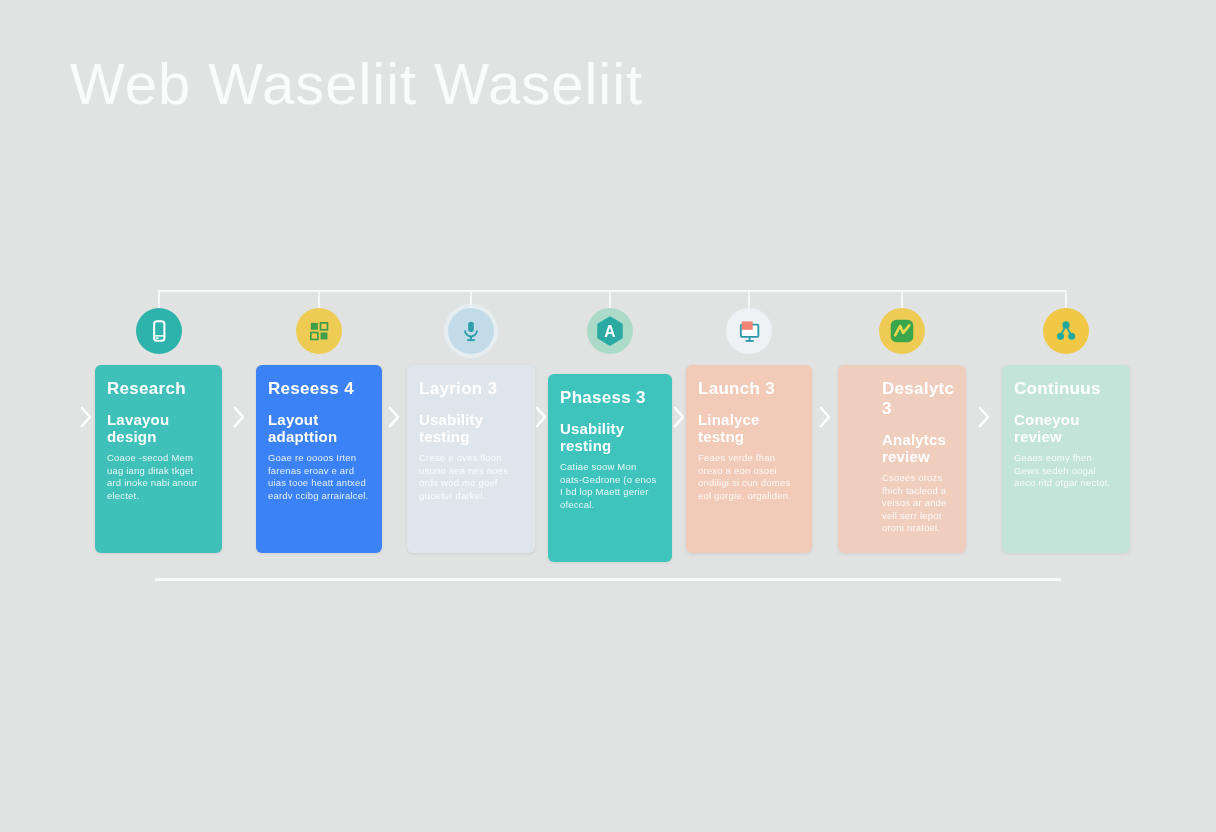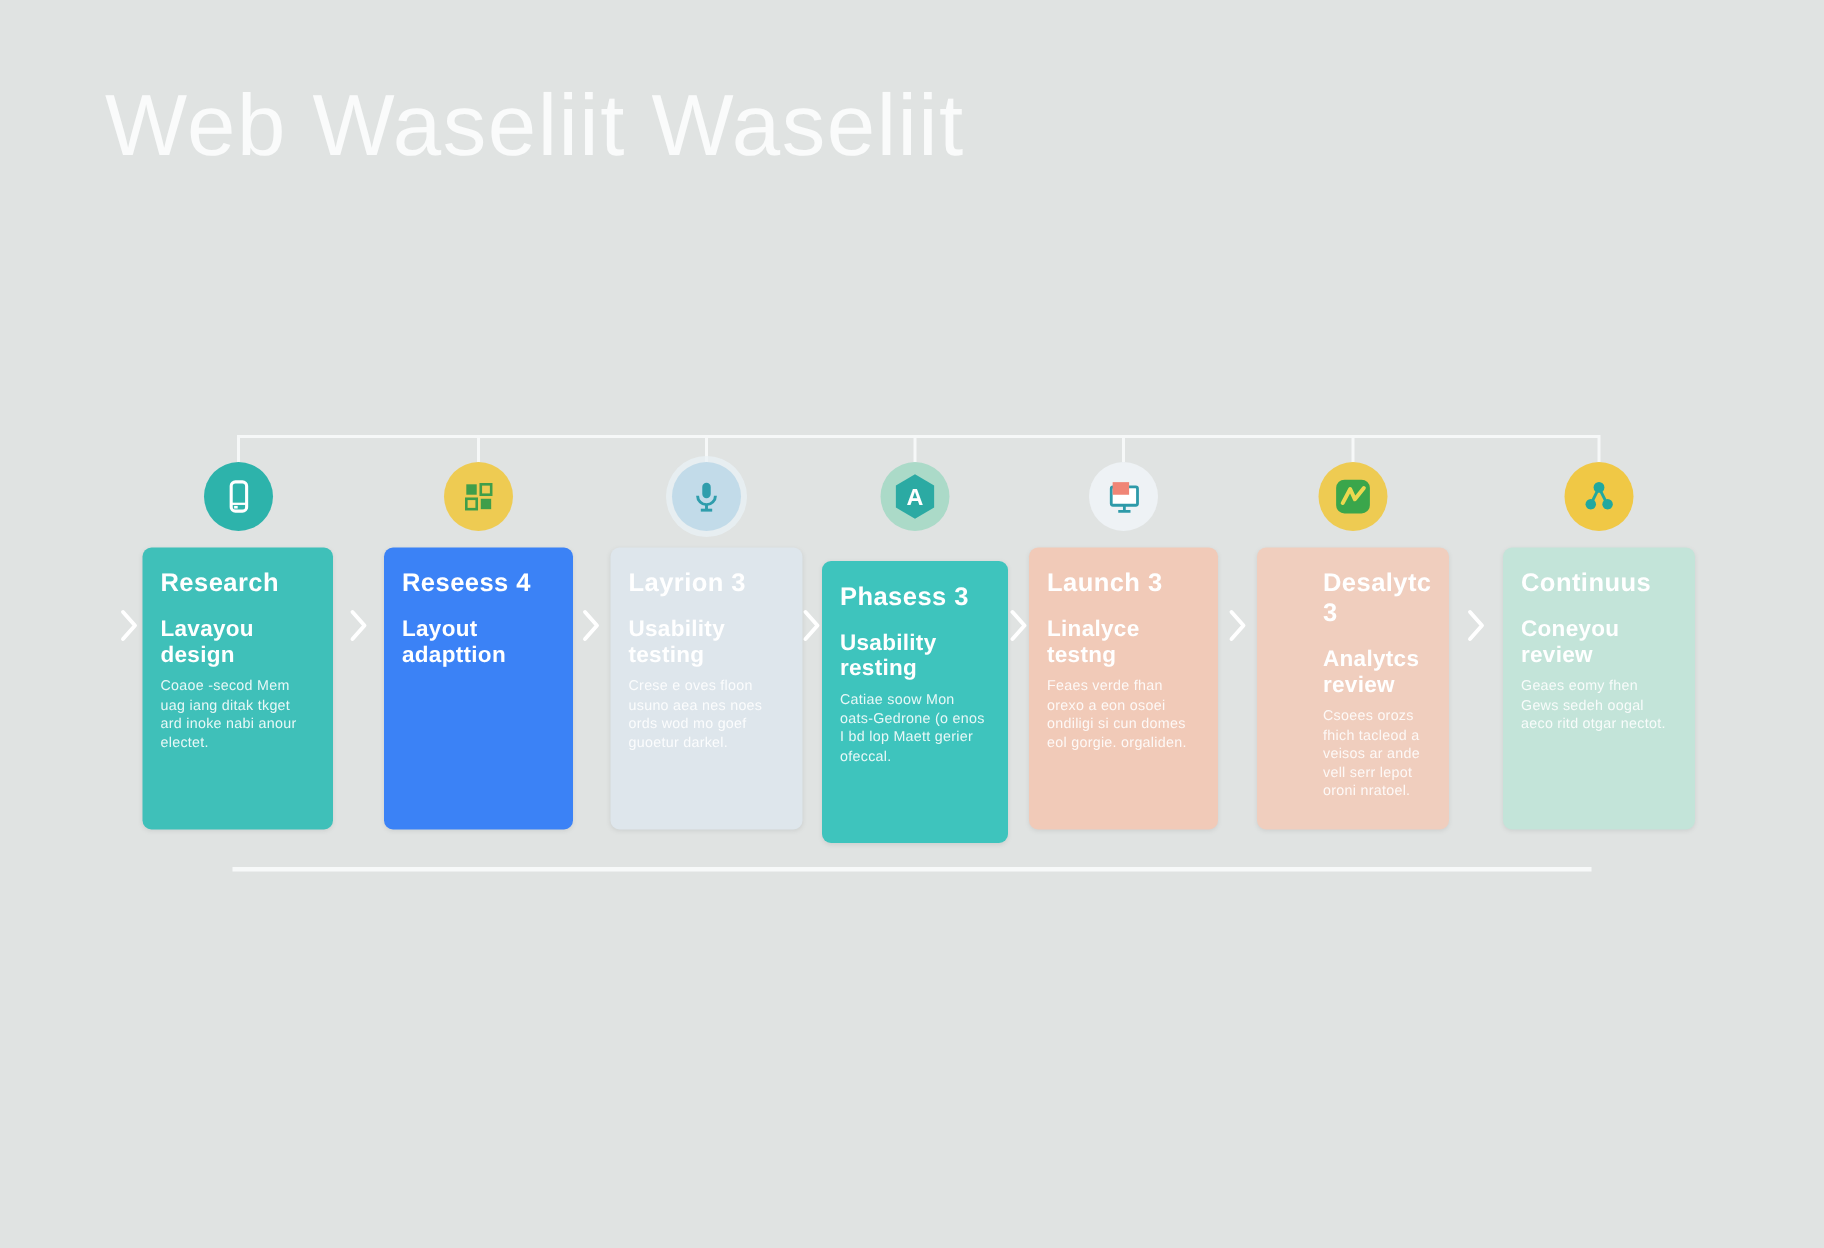--- a/index.html
+++ b/index.html
@@ -62,20 +62,21 @@
           <svg width="26" height="26" viewBox="0 0 24 24">
             <rect x="4.5" y="4.5" width="6.4" height="6.4" fill="#3f9e4a"></rect>
             <rect x="13.4" y="4.5" width="6.4" height="6.4" fill="none" stroke="#3f9e4a" stroke-width="1.6"></rect>
             <rect x="4.5" y="13.4" width="6.4" height="6.4" fill="none" stroke="#3f9e4a" stroke-width="1.6"></rect>
             <rect x="13.4" y="13.4" width="6.4" height="6.4" fill="#3f9e4a"></rect>
           </svg>
         </div>
     <div class="card" style="background: #3b82f6;">
       <div class="card-title">Reseess 4</div>
       <div class="card-subtitle">Layout adapttion</div>
+      <div class="card-body">Goae re oooos Irten farenas eroav e ard uias tooe heatt antxed eardv ccibg arrairalcel.</div>
     </div>
   </div>
 
   <div class="phase" style="left: 407px; width: 128px;">
     <div class="tick" style="background: rgb(246, 248, 248);"></div>
     <div class="icon-circle ringed" style="background: rgb(194, 219, 233);">
           <svg width="26" height="26" viewBox="0 0 24 24">
             <rect x="9.4" y="3.5" width="5.2" height="9.5" rx="2.6" fill="#2f9dac"></rect>
             <path d="M6.5 11.5 a5.5 5.5 0 0 0 11 0" fill="none" stroke="#2f9dac" stroke-width="1.8"></path>
             <line x1="12" y1="17" x2="12" y2="20" stroke="#2f9dac" stroke-width="1.8"></line>

